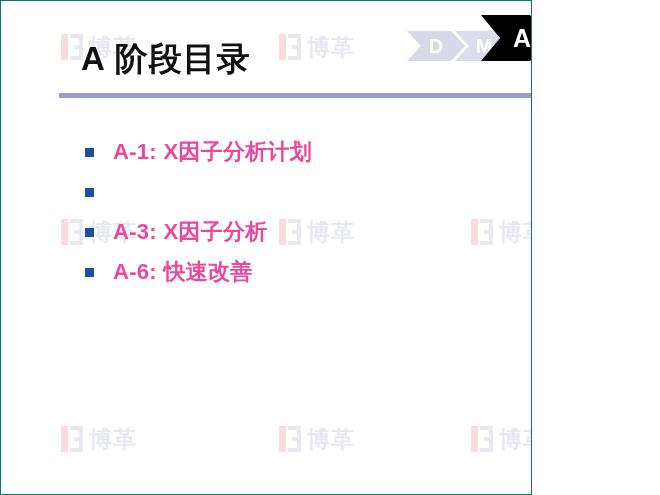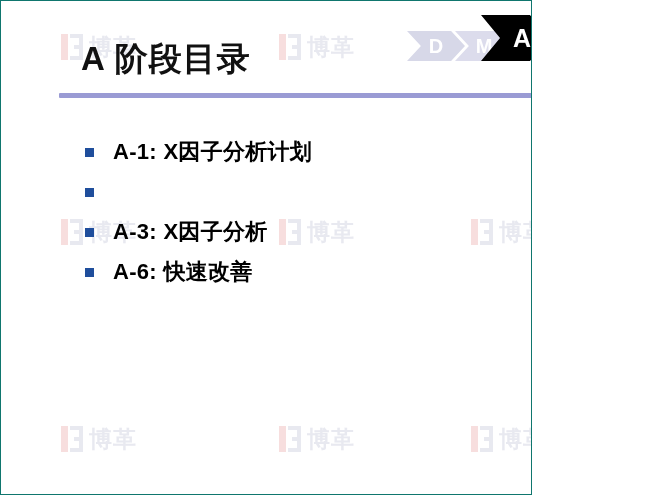--- a/index.html
+++ b/index.html
@@ -163,21 +163,21 @@
   .bullet {
     width: 9px;
     height: 9px;
     background: #1f4e9c;
     flex: 0 0 auto;
     margin-right: 19px;
   }
   .agenda-label {
     font-size: 22px;
     font-weight: bold;
-    color: #000000;
+    color: #ec4899;
     white-space: nowrap;
     letter-spacing: 0.3px;
   }
 </style>
 </head>
 <body>
 
 <div class="slide">
 
   <div class="watermark-layer" id="wm-layer">

